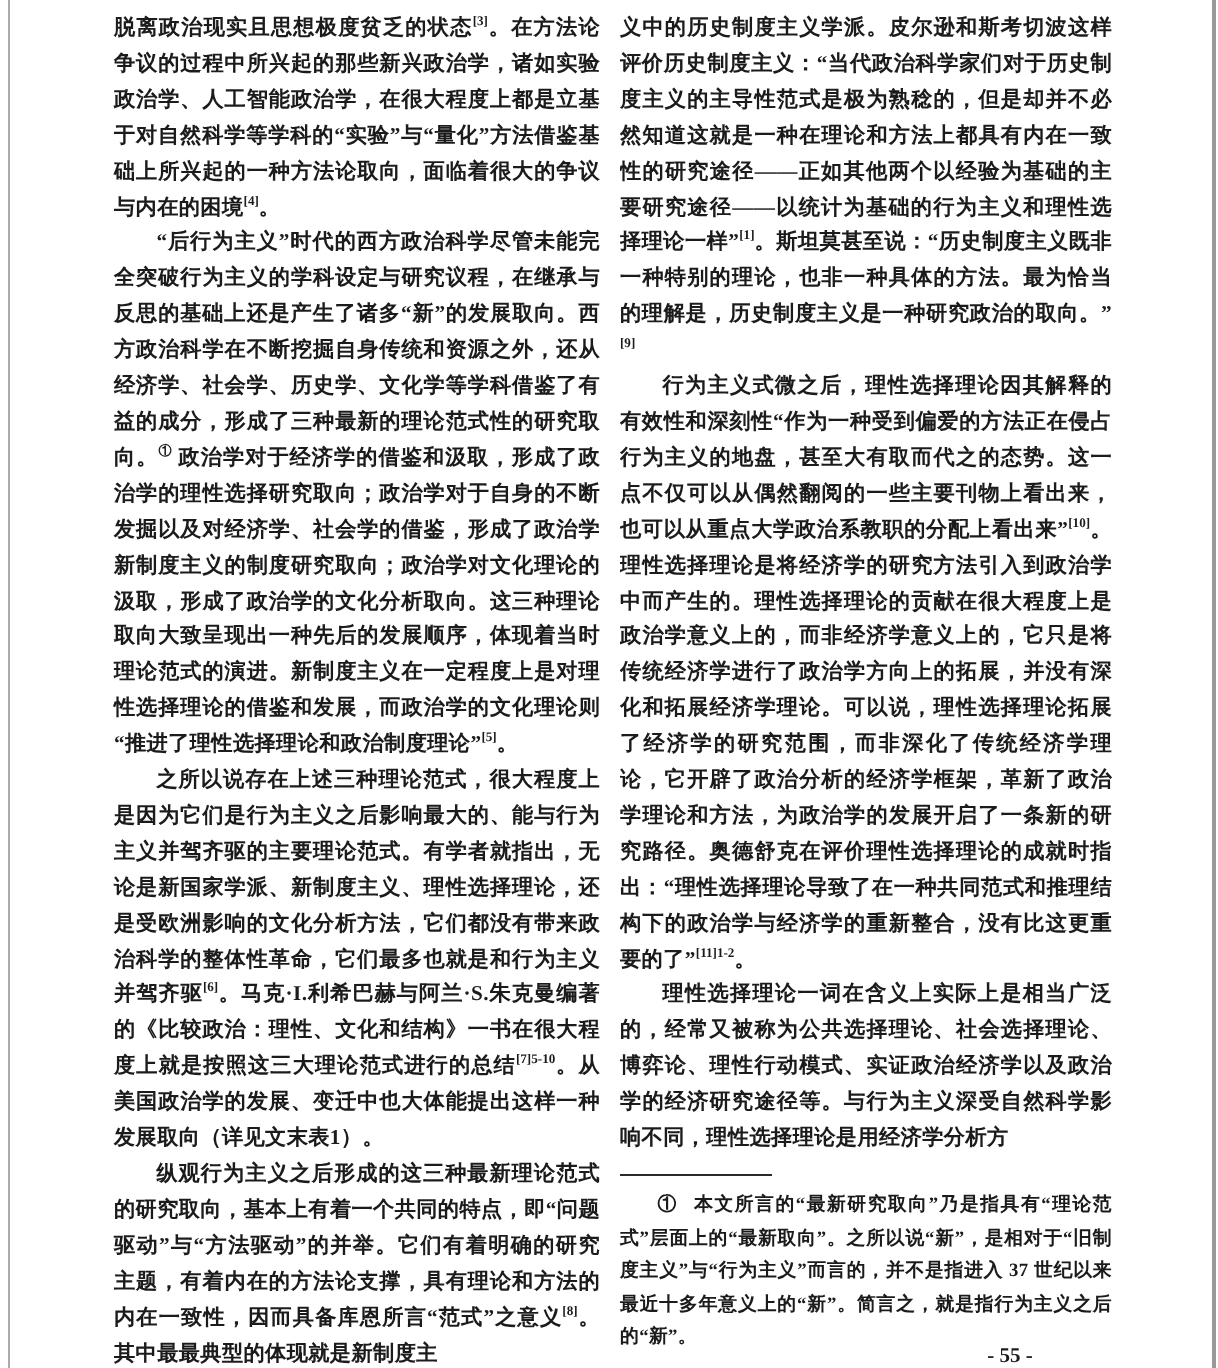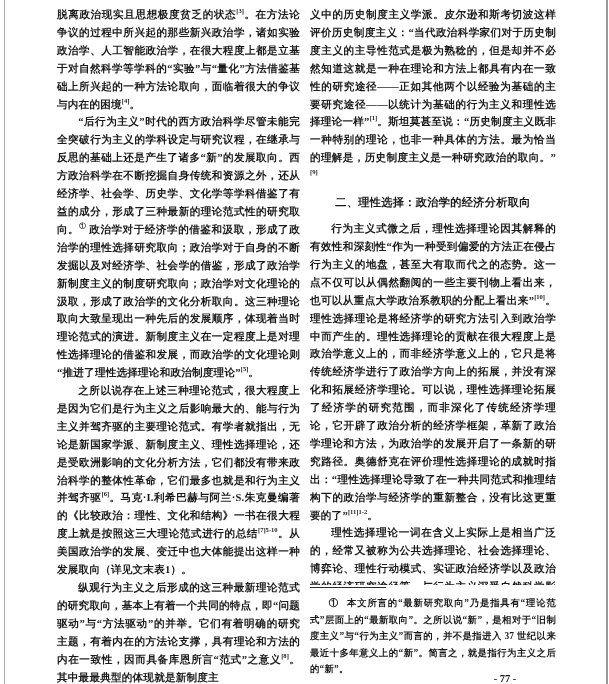--- a/index.html
+++ b/index.html
@@ -73,30 +73,29 @@
     <div class="col col-left">
       <p class="para">脱离政治现实且思想极度贫乏的状态<sup>[3]</sup>。在方法论争议的过程中所兴起的那些新兴政治学，诸如实验政治学、人工智能政治学，在很大程度上都是立基于对自然科学等学科的“实验”与“量化”方法借鉴基础上所兴起的一种方法论取向，面临着很大的争议与内在的困境<sup>[4]</sup>。</p>
       <p class="para indent">“后行为主义”时代的西方政治科学尽管未能完全突破行为主义的学科设定与研究议程，在继承与反思的基础上还是产生了诸多“新”的发展取向。西方政治科学在不断挖掘自身传统和资源之外，还从经济学、社会学、历史学、文化学等学科借鉴了有益的成分，形成了三种最新的理论范式性的研究取向。<sup>①</sup> 政治学对于经济学的借鉴和汲取，形成了政治学的理性选择研究取向；政治学对于自身的不断发掘以及对经济学、社会学的借鉴，形成了政治学新制度主义的制度研究取向；政治学对文化理论的汲取，形成了政治学的文化分析取向。这三种理论取向大致呈现出一种先后的发展顺序，体现着当时理论范式的演进。新制度主义在一定程度上是对理性选择理论的借鉴和发展，而政治学的文化理论则“推进了理性选择理论和政治制度理论”<sup>[5]</sup>。</p>
       <p class="para indent">之所以说存在上述三种理论范式，很大程度上是因为它们是行为主义之后影响最大的、能与行为主义并驾齐驱的主要理论范式。有学者就指出，无论是新国家学派、新制度主义、理性选择理论，还是受欧洲影响的文化分析方法，它们都没有带来政治科学的整体性革命，它们最多也就是和行为主义并驾齐驱<sup>[6]</sup>。马克·I.利希巴赫与阿兰·S.朱克曼编著的《比较政治：理性、文化和结构》一书在很大程度上就是按照这三大理论范式进行的总结<sup>[7]5-10</sup>。从美国政治学的发展、变迁中也大体能提出这样一种发展取向（详见文末表1）。</p>
       <p class="para indent">纵观行为主义之后形成的这三种最新理论范式的研究取向，基本上有着一个共同的特点，即“问题驱动”与“方法驱动”的并举。它们有着明确的研究主题，有着内在的方法论支撑，具有理论和方法的内在一致性，因而具备库恩所言“范式”之意义<sup>[8]</sup>。其中最最典型的体现就是新制度主</p>
     </div>
 
     <div class="col col-right">
       <div class="right-body">
         <p class="para">义中的历史制度主义学派。皮尔逊和斯考切波这样评价历史制度主义：“当代政治科学家们对于历史制度主义的主导性范式是极为熟稔的，但是却并不必然知道这就是一种在理论和方法上都具有内在一致性的研究途径——正如其他两个以经验为基础的主要研究途径——以统计为基础的行为主义和理性选择理论一样”<sup>[1]</sup>。斯坦莫甚至说：“历史制度主义既非一种特别的理论，也非一种具体的方法。最为恰当的理解是，历史制度主义是一种研究政治的取向。”<sup>[9]</sup></p>
-        <h2 class="section-heading">二、理性选择：政治学的经济分析取向</h2>
         <p class="para indent">行为主义式微之后，理性选择理论因其解释的有效性和深刻性“作为一种受到偏爱的方法正在侵占行为主义的地盘，甚至大有取而代之的态势。这一点不仅可以从偶然翻阅的一些主要刊物上看出来，也可以从重点大学政治系教职的分配上看出来”<sup>[10]</sup>。理性选择理论是将经济学的研究方法引入到政治学中而产生的。理性选择理论的贡献在很大程度上是政治学意义上的，而非经济学意义上的，它只是将传统经济学进行了政治学方向上的拓展，并没有深化和拓展经济学理论。可以说，理性选择理论拓展了经济学的研究范围，而非深化了传统经济学理论，它开辟了政治分析的经济学框架，革新了政治学理论和方法，为政治学的发展开启了一条新的研究路径。奥德舒克在评价理性选择理论的成就时指出：“理性选择理论导致了在一种共同范式和推理结构下的政治学与经济学的重新整合，没有比这更重要的了”<sup>[11]1-2</sup>。</p>
         <p class="para indent">理性选择理论一词在含义上实际上是相当广泛的，经常又被称为公共选择理论、社会选择理论、博弈论、理性行动模式、实证政治经济学以及政治学的经济研究途径等。与行为主义深受自然科学影响不同，理性选择理论是用经济学分析方</p>
       </div>
 
       <div class="footnote">
         <div class="footnote-divider"></div>
         <p class="footnote-text">
           <span>①</span><span class="fn-gap"></span><span>本文所言的“最新研究取向”乃是指具有“理论范式”层面上的“最新取向”。之所以说“新”，是相对于“旧制度主义”与“行为主义”而言的，并不是指进入 37 世纪以来最近十多年意义上的“新”。简言之，就是指行为主义之后的“新”。</span>
         </p>
       </div>
     </div>
 
   </div>
 
-  <div class="page-number">- 77 -</div>
+  <div class="page-number">- 55 -</div>
 
 </div>
 
 </body></html>

